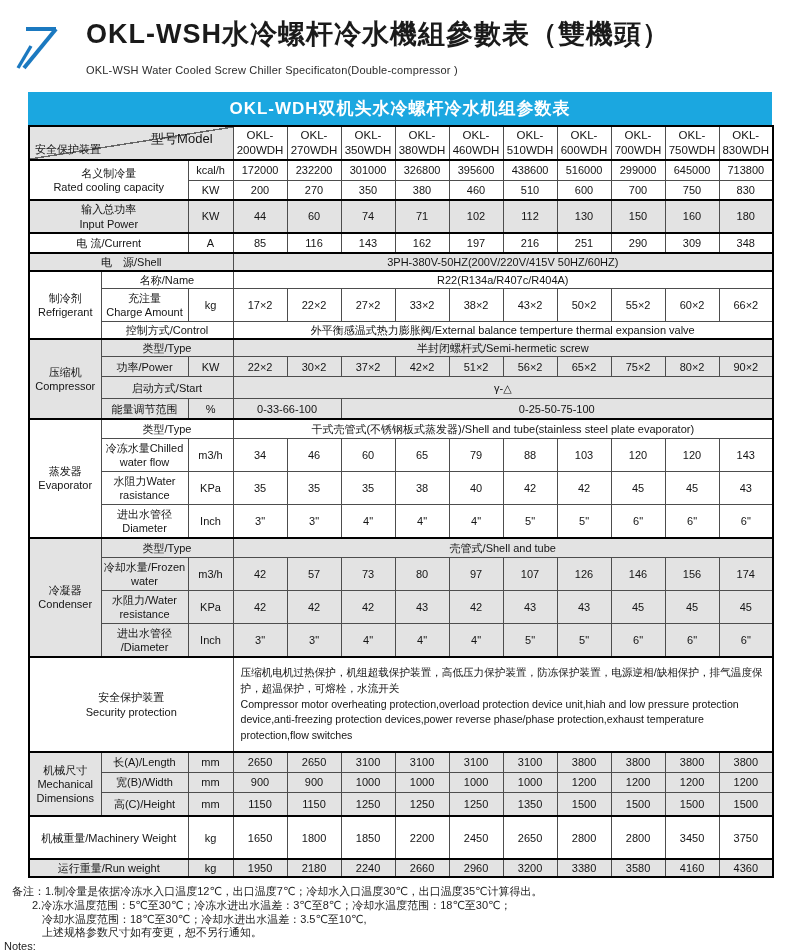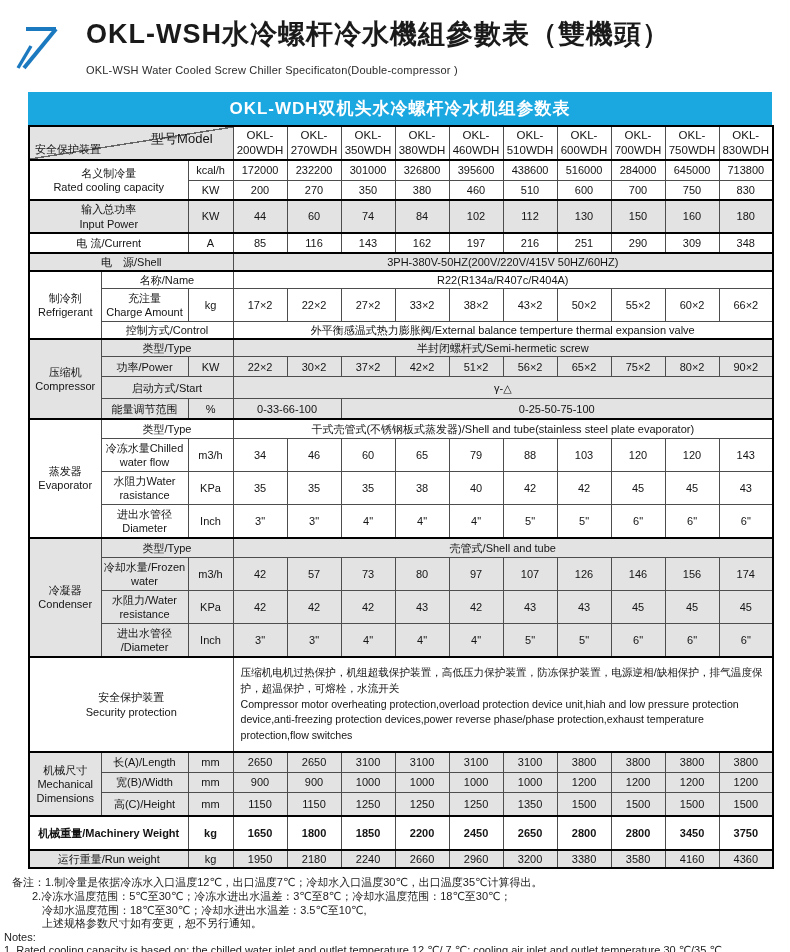--- a/index.html
+++ b/index.html
@@ -84,21 +84,21 @@
         <td colspan="2" rowspan="2">名义制冷量
 Rated cooling capacity</td>
         <td class="unit">kcal/h</td>
         <td>172000</td>
         <td>232200</td>
         <td>301000</td>
         <td>326800</td>
         <td>395600</td>
         <td>438600</td>
         <td>516000</td>
-        <td>284000</td>
+        <td>299000</td>
         <td>645000</td>
         <td>713800</td>
       </tr>
       <tr style="height: 20px;">
         <td class="unit">KW</td>
         <td>200</td>
         <td>270</td>
         <td>350</td>
         <td>380</td>
         <td>460</td>
@@ -108,21 +108,21 @@
         <td>750</td>
         <td>830</td>
       </tr>
       <tr class="g sep" style="height: 33px;">
         <td colspan="2">输入总功率
 Input Power</td>
         <td class="unit">KW</td>
         <td>44</td>
         <td>60</td>
         <td>74</td>
-        <td>84</td>
+        <td>71</td>
         <td>102</td>
         <td>112</td>
         <td>130</td>
         <td>150</td>
         <td>160</td>
         <td>180</td>
       </tr>
       <tr class="sep" style="height: 20px;">
         <td colspan="2">电 流/Current</td>
         <td class="unit">A</td>
@@ -342,21 +342,21 @@
         <td>1150</td>
         <td>1250</td>
         <td>1250</td>
         <td>1250</td>
         <td>1350</td>
         <td>1500</td>
         <td>1500</td>
         <td>1500</td>
         <td>1500</td>
       </tr>
-      <tr class="sep" style="height: 34px; font-weight: bold;">
+      <tr class="sep" style="height: 43px;">
         <td colspan="2">机械重量/Machinery Weight</td>
         <td class="unit">kg</td>
         <td>1650</td>
         <td>1800</td>
         <td>1850</td>
         <td>2200</td>
         <td>2450</td>
         <td>2650</td>
         <td>2800</td>
         <td>2800</td>

